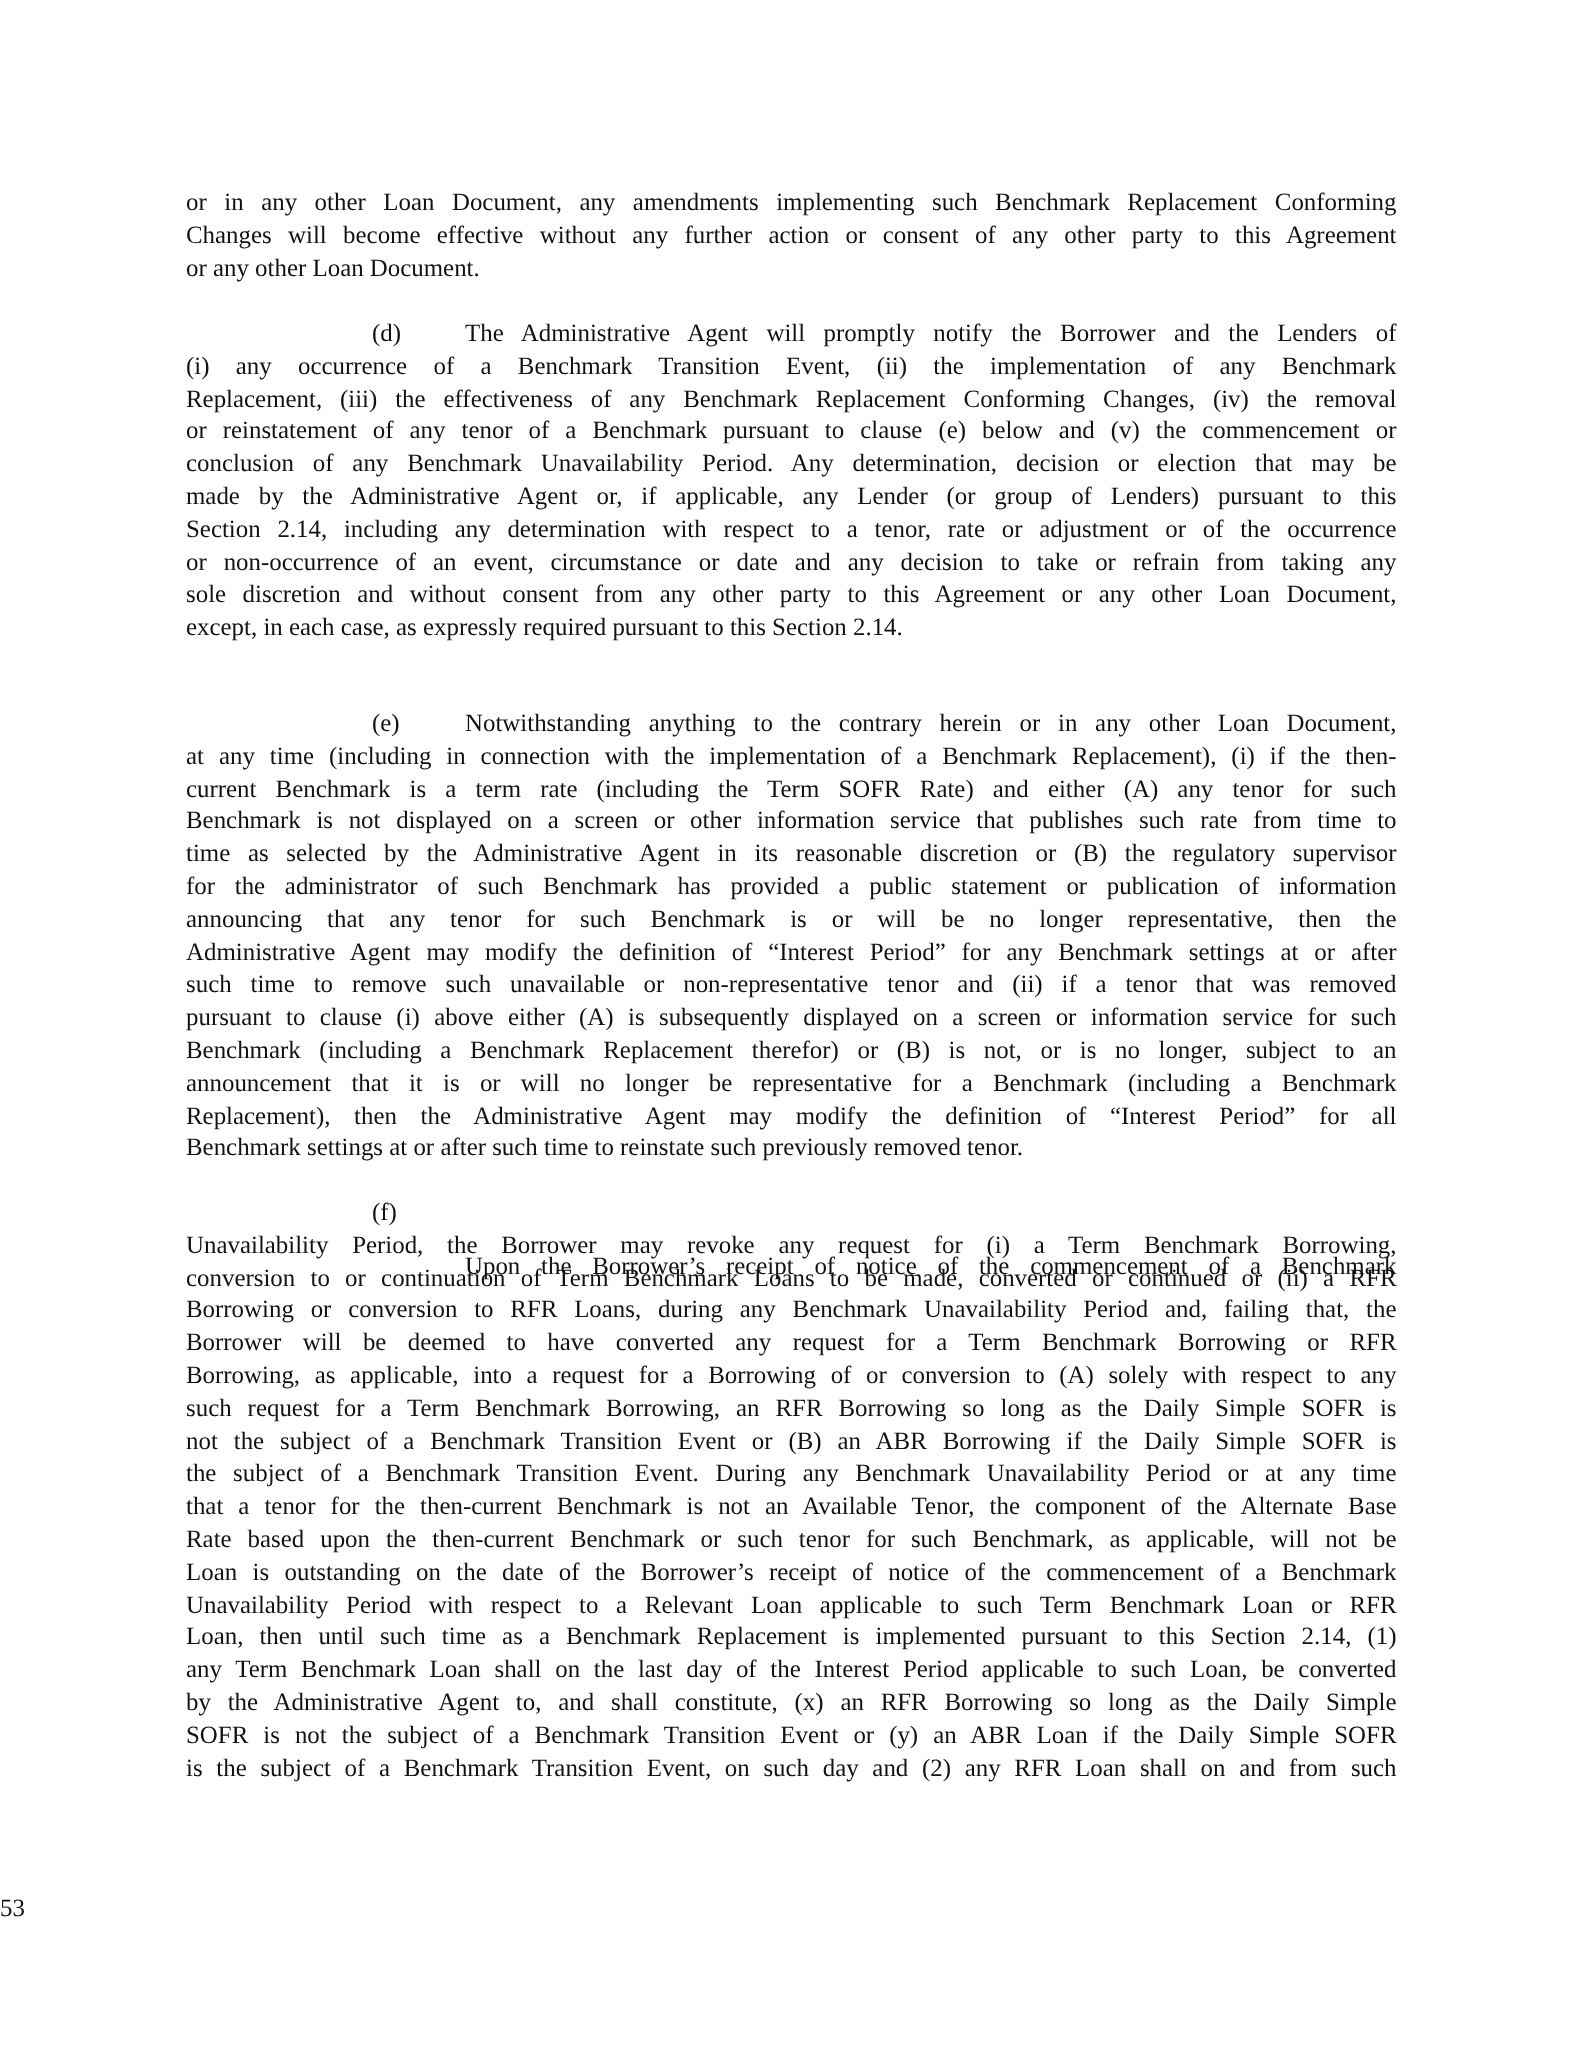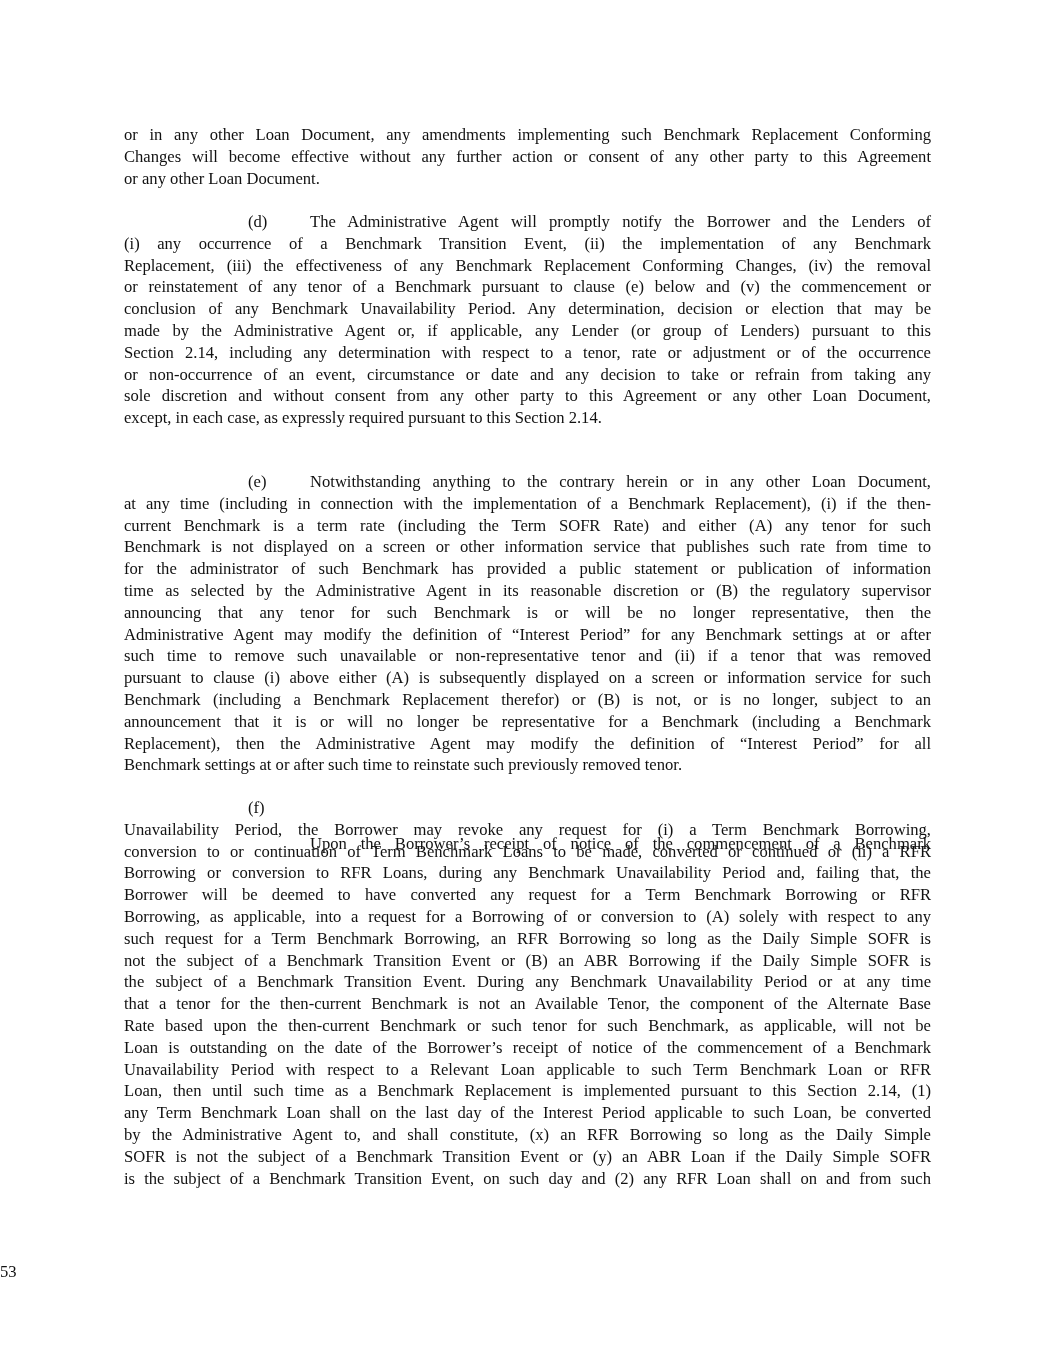--- a/index.html
+++ b/index.html
@@ -83,22 +83,22 @@
   </div>
 
   <div class="para" style="top:471px;">
     <span class="line" style="display:flex;">
       <span class="marker">(e)</span>
       <span style="flex:1; text-align:justify; text-align-last:justify;">Notwithstanding anything to the contrary herein or in any other Loan Document,</span>
     </span>
     <span class="line">at any time (including in connection with the implementation of a Benchmark Replacement), (i) if the then-</span>
     <span class="line">current Benchmark is a term rate (including the Term SOFR Rate) and either (A) any tenor for such</span>
     <span class="line">Benchmark is not displayed on a screen or other information service that publishes such rate from time to</span>
+    <span class="line">time as selected by the Administrative Agent in its reasonable discretion or (B) the regulatory supervisor</span>
     <span class="line">for the administrator of such Benchmark has provided a public statement or publication of information</span>
-    <span class="line">time as selected by the Administrative Agent in its reasonable discretion or (B) the regulatory supervisor</span>
     <span class="line">announcing that any tenor for such Benchmark is or will be no longer representative, then the</span>
     <span class="line">Administrative Agent may modify the definition of “Interest Period” for any Benchmark settings at or after</span>
     <span class="line">such time to remove such unavailable or non-representative tenor and (ii) if a tenor that was removed</span>
     <span class="line">pursuant to clause (i) above either (A) is subsequently displayed on a screen or information service for such</span>
     <span class="line">Benchmark (including a Benchmark Replacement therefor) or (B) is not, or is no longer, subject to an</span>
     <span class="line">announcement that it is or will no longer be representative for a Benchmark (including a Benchmark</span>
     <span class="line">Replacement), then the Administrative Agent may modify the definition of “Interest Period” for all</span>
     <span class="line last">Benchmark settings at or after such time to reinstate such previously removed tenor.</span>
   </div>
 

